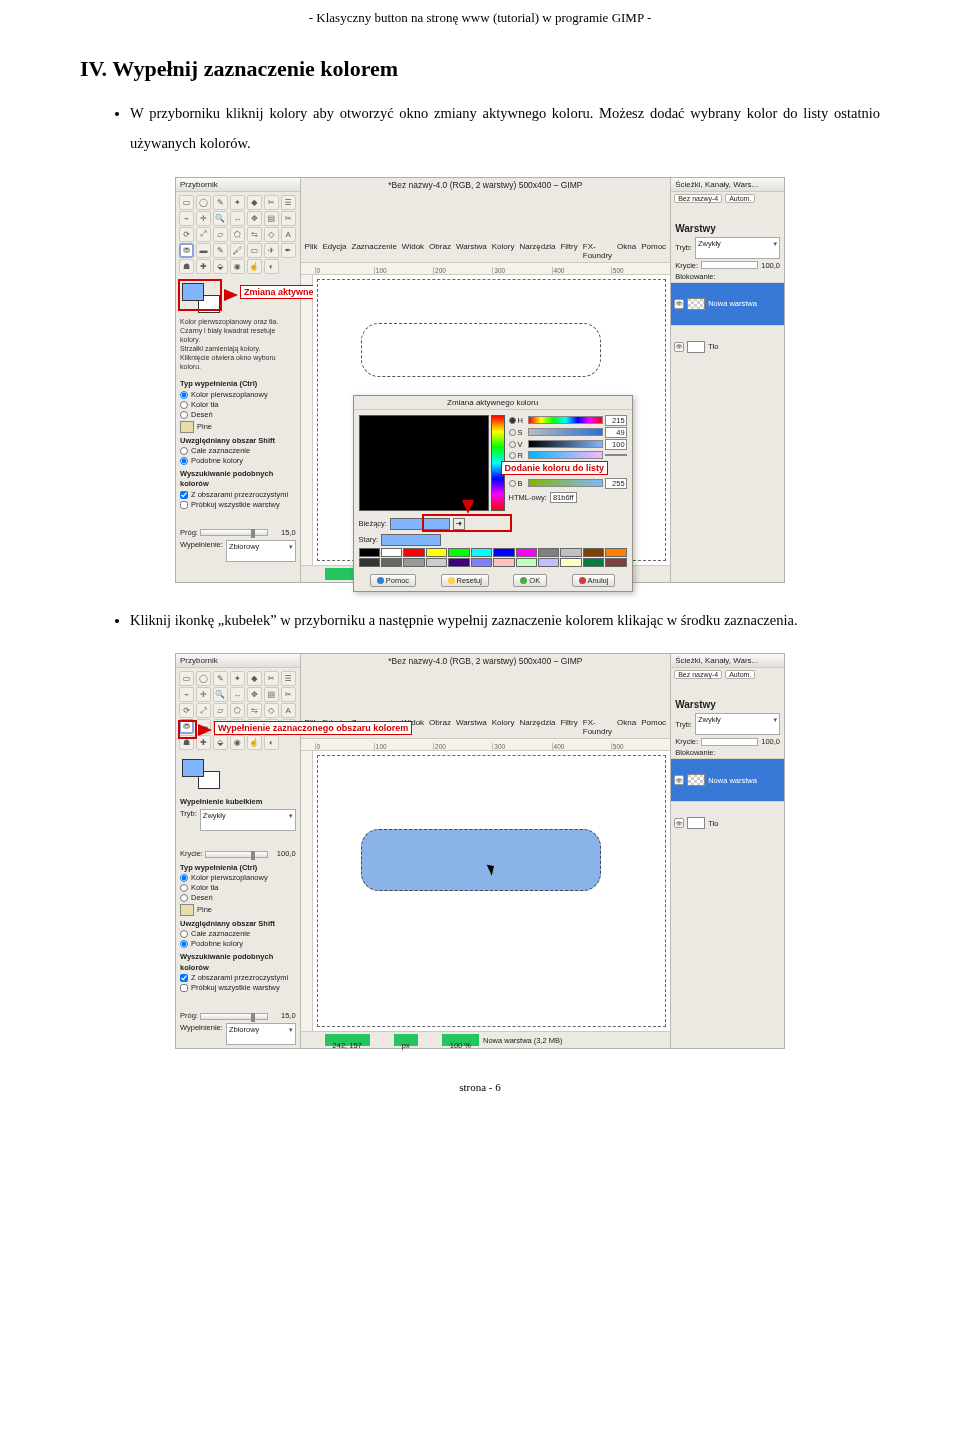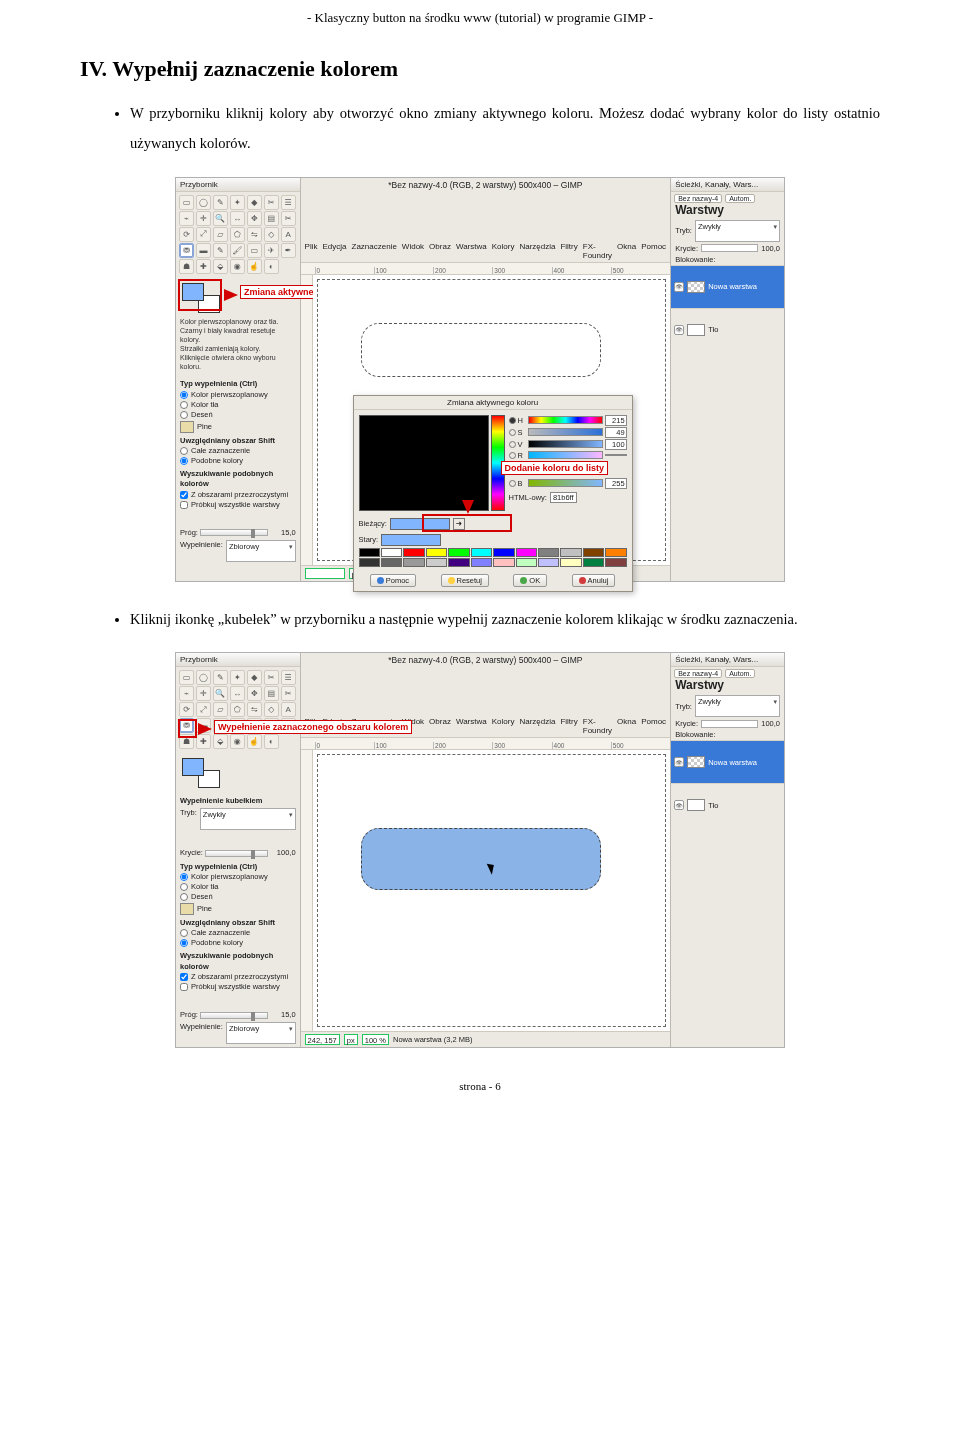--- a/index.html
+++ b/index.html
@@ -119,26 +119,26 @@
   .round-sel{
     position:absolute; border:1px dashed #555; border-radius:18px;
   }
   .filled-round{
     position:absolute; background:#8ab4e8; border:1px dashed #444; border-radius:18px;
   }
   .statusbar{
     display:flex; gap:4px; padding:2px 4px; font-size:7.5px;
     background:#ece9e3; border-top:1px solid #cfcabf; align-items:center;
   }
-  .statusbar .fld{ border:1px solid #22c55e; background:#fff; padding:0 2px; height:11px; line-height:11px;}
+  .statusbar .fld{ border:6px solid #22c55e; background:#fff; padding:0 2px; height:11px; line-height:11px;margin-left:20px;}
   
   .dock { width:116px; }
   .tab-row{ display:flex; padding:2px 3px 0 3px; gap:3px;}
   .tab-row .pill{ border:1px solid #b6b1a5; background:#fff; font-size:7px; padding:0 3px; border-radius:2px;}
-  .layers-hdr{ font-size:12px; font-weight:bold; padding: 0 4px 2px 4px;}
+  .layers-hdr{ font-size:10px; font-weight:bold; padding: 20px 4px 2px 4px;}
   .mini-row{ display:flex; gap:3px; align-items:center; font-size:7.5px; padding:1px 4px;}
   .mini-row .drop{ flex:1;}
   .layer-item{
     display:flex; align-items:center; gap:3px; padding:15px 3px; font-size:7.5px;
     border-top:1px solid #d8d3c7;
   }
   .layer-item.sel{ background:#3878d6; color:#fff;}
   .layer-item .eye{ width:10px; height:10px; border:1px solid #999; background:#fff; border-radius:2px; font-size:6px; display:flex; align-items:center; justify-content:center; color:#333;}
   .layer-item.sel .eye{ background:#fff;}
   .layer-item .thumb{ width:18px; height:12px; border:1px solid #888; background:#fff;}
@@ -191,21 +191,21 @@
     position:absolute; width:0; height:0;
     border-top:14px solid #d20000; border-left:6px solid transparent; border-right:6px solid transparent;
   }
   .patt-row{ display:flex; align-items:center; gap:3px; margin:1px 0;}
   .patt-row .p-sw { width:14px; height:12px; border:1px solid #888; background:#e9dca8;}
   .mini-info { font-size:7px; color:#333; line-height:1.3; padding:2px 4px;}
 </style>
 </head>
 <body>
 
-<div class="page-header">-   Klasyczny button na środku www (tutorial) w programie GIMP   -</div>
+<div class="page-header">-   Klasyczny button na stronę www (tutorial) w programie GIMP   -</div>
 
 <h2 class="section-heading">IV. Wypełnij zaznaczenie kolorem</h2>
 
 <ul class="body-list">
   <li>W przyborniku kliknij kolory aby otworzyć okno zmiany aktywnego koloru.   Możesz dodać wybrany kolor do listy ostatnio używanych kolorów.</li>
 </ul>
 
 <div class="figure">
   <div class="gimp">
 

